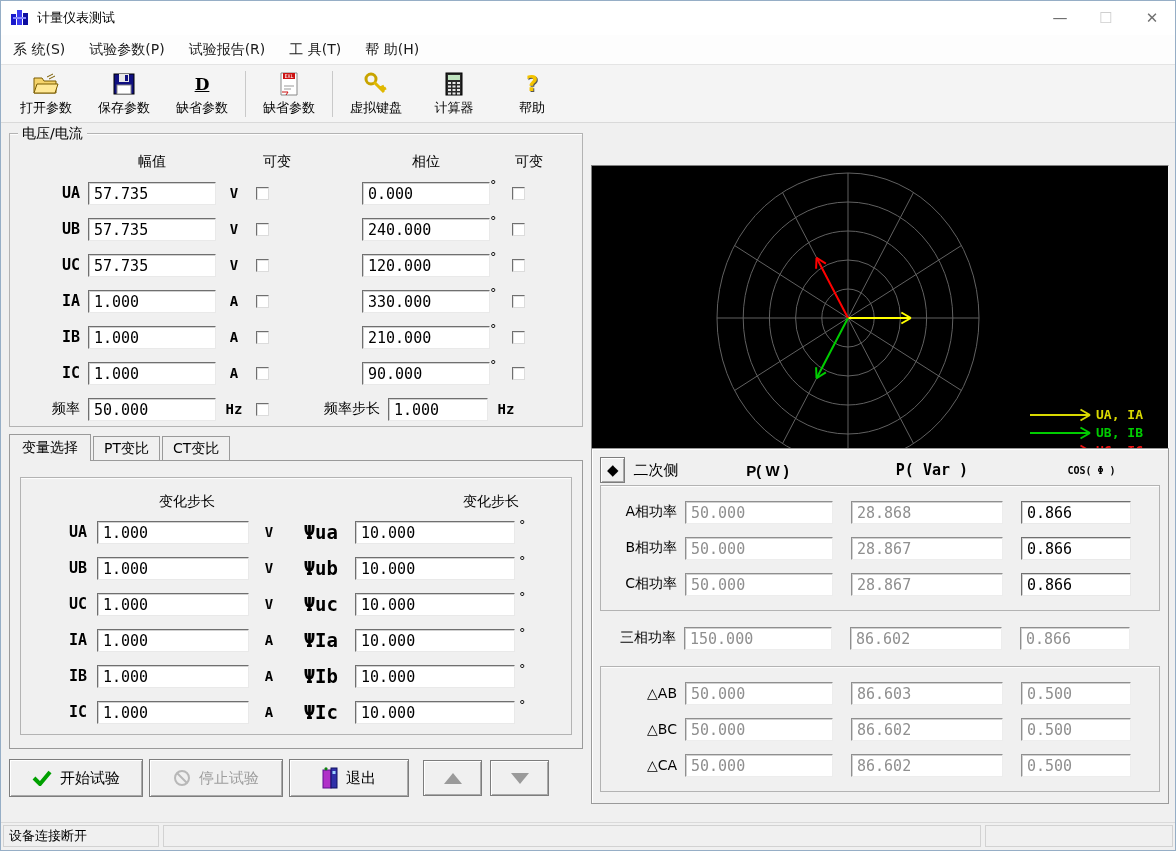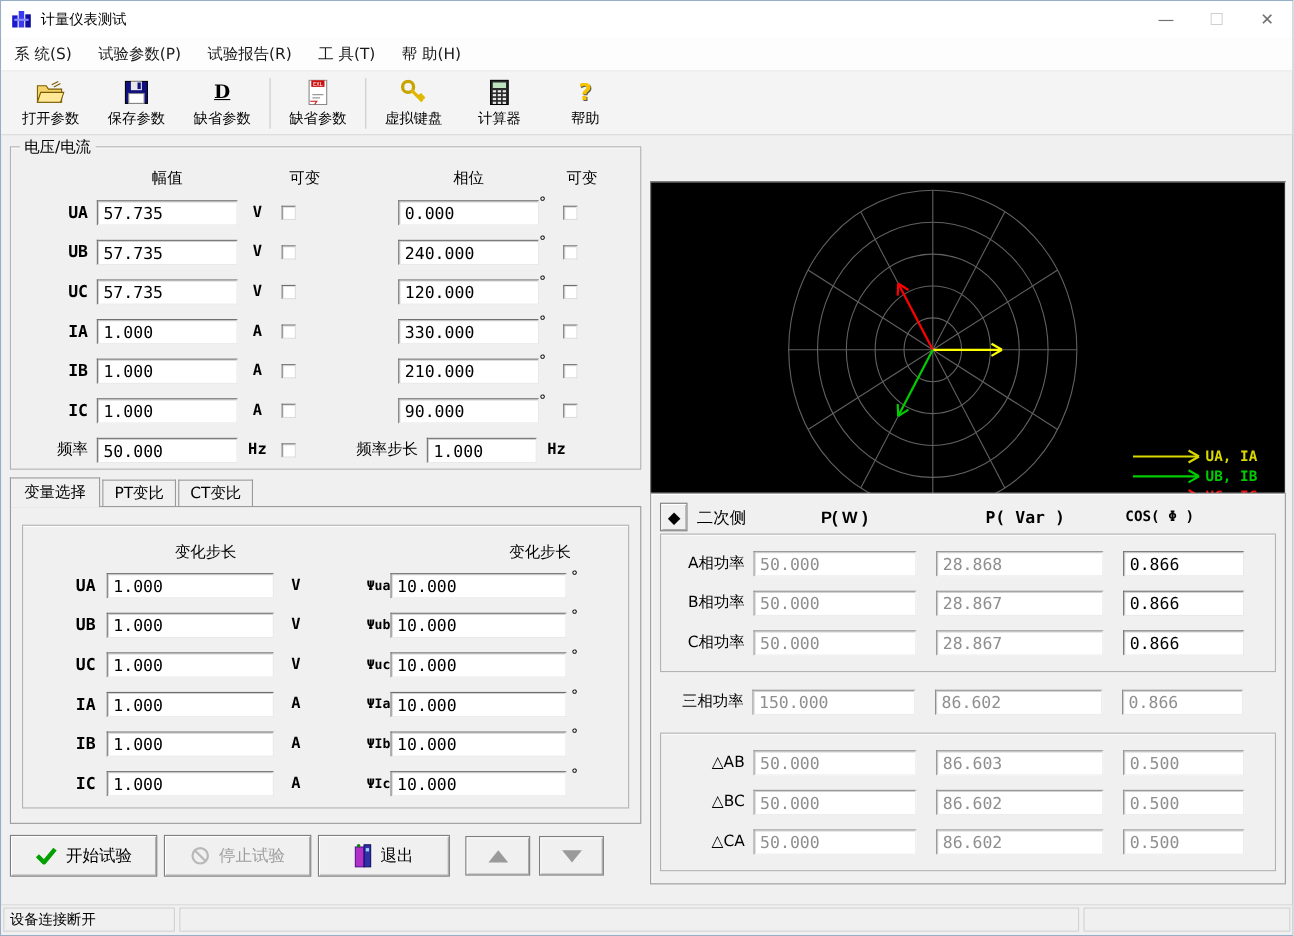--- a/index.html
+++ b/index.html
@@ -65,22 +65,22 @@
   .tab.active{padding:4px 12px 4px 12px;position:relative;z-index:3;margin-bottom:-1px;}
   .tabpanel{position:absolute;left:8px;top:337px;width:574px;height:289px;background:#f0f0f0;
             border:1px solid #9a9a9a;z-index:1;padding:16px 0 0 10px;}
   .step-group{position:relative;width:552px;height:258px;padding:12px 0 0 16px;}
   .sp-head{display:flex;height:24px;align-items:center;justify-content:space-between;}
   .sp-row{display:flex;height:36px;align-items:center;}
   .s-label{width:60px;text-align:right;padding-right:10px;
            font-family:"DejaVu Sans Mono","Liberation Mono",monospace;font-size:15px;font-weight:600;}
   .s-input{width:152px;}
   .s-unit{width:40px;text-align:center;font-family:"DejaVu Sans Mono","Liberation Mono",monospace;font-size:14px;font-weight:600;}
-  .s-psi{width:66px;text-align:right;padding-right:0;
-         font-family:"DejaVu Sans Mono","Liberation Mono",monospace;font-size:12px;font-weight:600;}
+  .s-psi{width:66px;text-align:right;padding-right:17px;
+         font-family:"DejaVu Sans Mono","Liberation Mono",monospace;font-size:19px;font-weight:600;}
   .s-pinput{width:160px;}
   .s-deg{width:16px;font-size:13px;align-self:flex-start;padding-top:3px;padding-left:4px;}
   
   .actions{position:absolute;left:8px;top:636px;width:574px;display:flex;align-items:center;}
   .act-btn{height:38px;margin-right:6px;}
   .act-start{width:134px;}
   .act-stop{width:134px;color:#9d9d9d;}
   .act-exit{width:120px;}
   .arrow-btn{width:59px;height:36px;margin-left:8px;}
   .tri-up{width:0;height:0;border-left:9px solid transparent;border-right:9px solid transparent;border-bottom:11px solid #9a9a9a;}
@@ -89,21 +89,21 @@
   
   .chartbox{position:absolute;left:590px;top:10px;width:578px;height:307px;background:#000;
             border:1px solid;border-color:#808080 #f5f5f5 #f5f5f5 #808080;margin-top:32px;}
   .measure{position:absolute;left:590px;top:325px;width:578px;height:356px;background:#f0f0f0;
            border:1px solid #9a9a9a;box-shadow:inset 1px 1px 0 #fff;padding:6px 8px 0 8px;}
   .m-head{display:flex;align-items:center;height:30px;}
   .diamond-btn{width:26px;height:26px;font-size:15px;}
   .m-side{font-size:15px;margin-left:8px;width:62px;}
   .m-h1{width:150px;text-align:center;font-family:Liberation Sans, sans-serif;font-size:15px;font-weight:600;}
   .m-h2{width:186px;text-align:center;font-family:"DejaVu Sans Mono","Liberation Mono",monospace;font-size:15px;font-weight:600;}
-  .m-h3{width:140px;font-family:"DejaVu Sans Mono","Liberation Mono",monospace;font-size:13px;font-weight:600;}
+  .m-h3{width:140px;text-align:center;font-family:"DejaVu Sans Mono","Liberation Mono",monospace;font-size:10px;font-weight:600;}
   .m-group{border:1px solid #b3b3b3;box-shadow:inset 0 1px 0 #fdfdfd;padding:8px 0;}
   .m-row{display:flex;align-items:center;height:36px;}
   .m-label{width:84px;text-align:right;padding-right:8px;font-size:14px;white-space:nowrap;}
   .m-p{width:148px;}
   .m-q{width:152px;margin-left:18px;}
   .m-cos{width:110px;margin-left:18px;}
   .m-total{margin:9px 0 10px 0;}
   
   .statusbar{position:absolute;left:0;bottom:0;width:1174px;height:28px;background:#f0f0f0;
              border-top:1px solid #dadada;display:flex;align-items:stretch;padding:2px 2px 3px 2px;}

